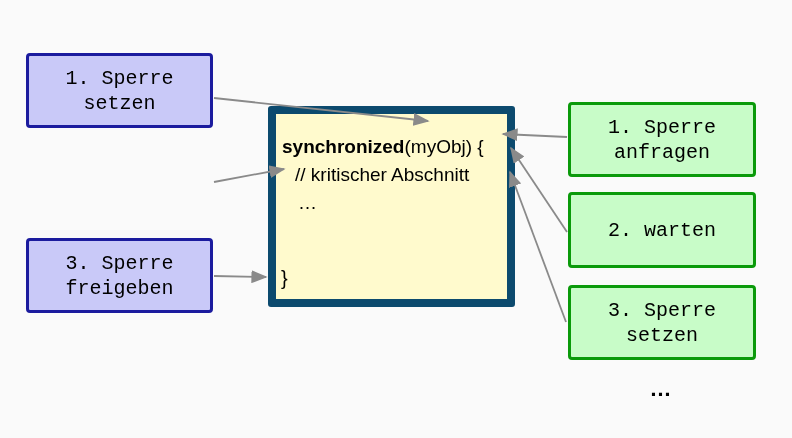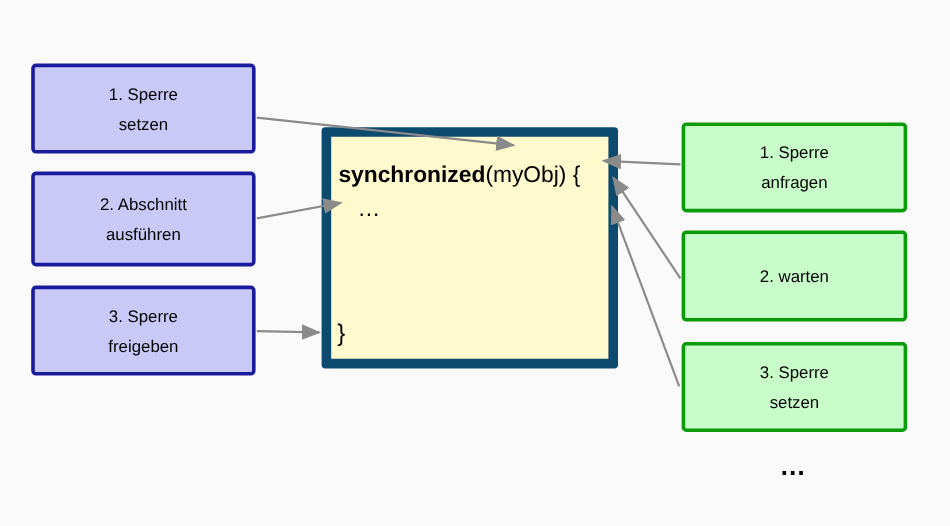--- a/index.html
+++ b/index.html
@@ -15,23 +15,24 @@
     overflow: hidden;
   }
   .box {
     position: absolute;
     box-sizing: border-box;
     display: flex;
     align-items: center;
     justify-content: center;
     text-align: center;
     white-space: pre-line;
-    font-size: 14px;
+    font-size: 20px;
     line-height: 25px;
     color: #000000;
+    font-family: Liberation Mono, monospace;
   }
   .blue-box {
     left: 26px;
     width: 187px;
     background: #c9c9f8;
     border: 3.5px solid #1b1b9e;
     border-radius: 4px;
   }
   .green-box {
     left: 568px;
@@ -93,33 +94,30 @@
 </style>
 </head>
 <body>
 
 <div class="stage">
 
   <div class="box blue-box" id="b1">
     <span>1. Sperre
 setzen</span>
   </div>
-  <div class="box blue-box" id="b2">
-    <span>2. Abschnitt
-ausführen</span>
-  </div>
   <div class="box blue-box" id="b3">
     <span>3. Sperre
 freigeben</span>
   </div>
 
   <div class="code-box">
     <div>
       <span class="code-keyword">synchronized</span><span>(myObj) {</span>
     </div>
+    <div class="code-comment">// kritischer Abschnitt</div>
     <div class="code-ellipsis">…</div>
     <div class="code-brace">}</div>
   </div>
 
   <div class="box green-box" id="g1">
     <span>1. Sperre
 anfragen</span>
   </div>
   <div class="box green-box" id="g2">
     <span>2. warten</span>

